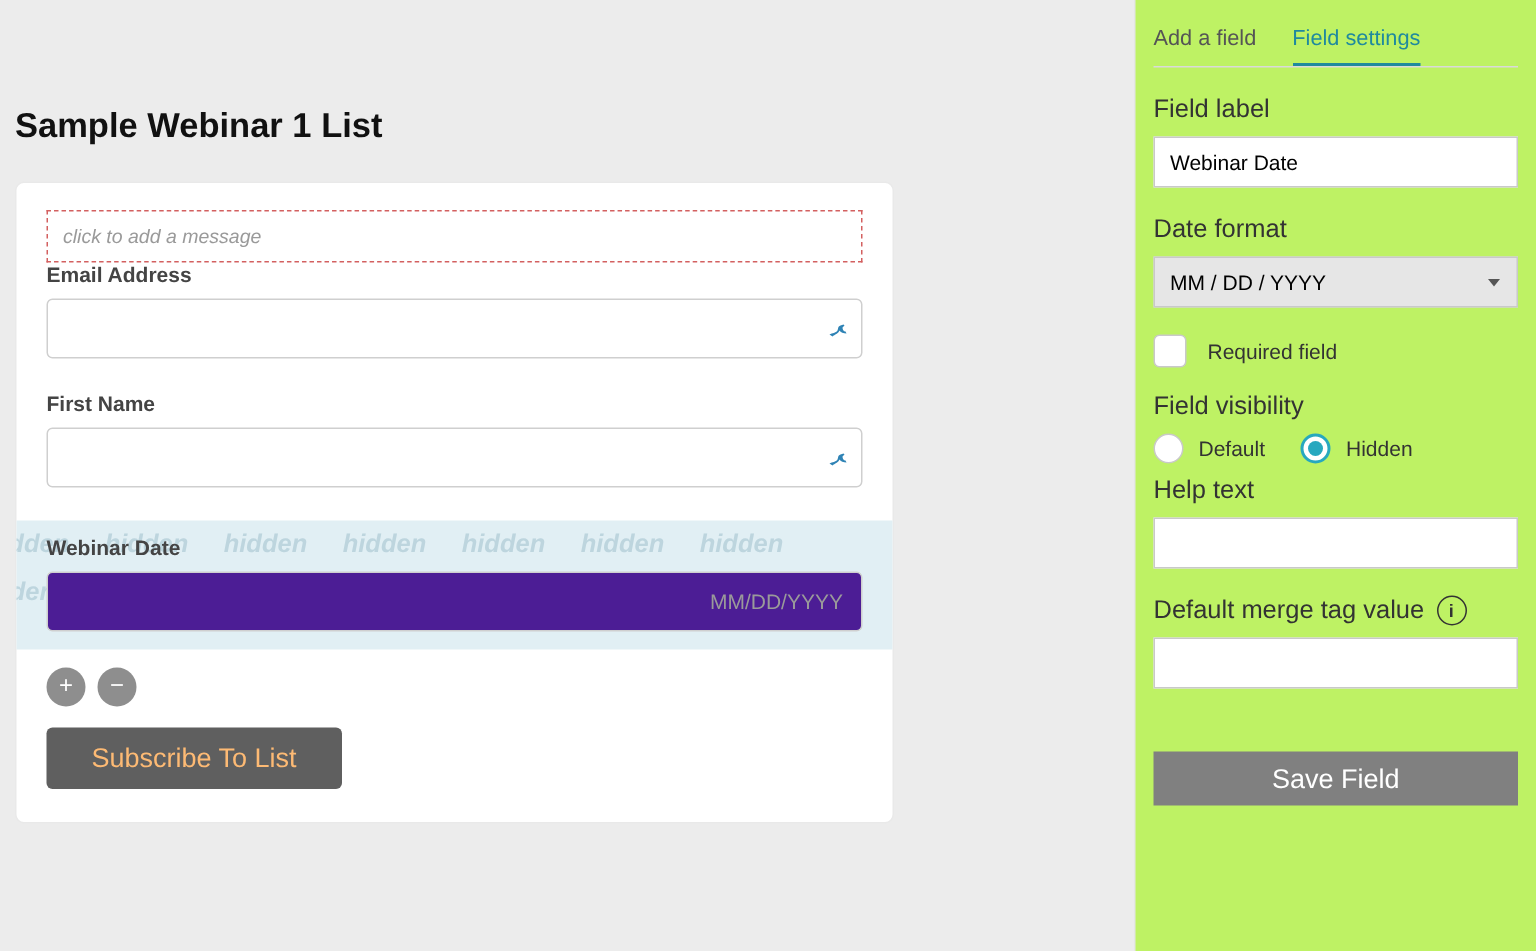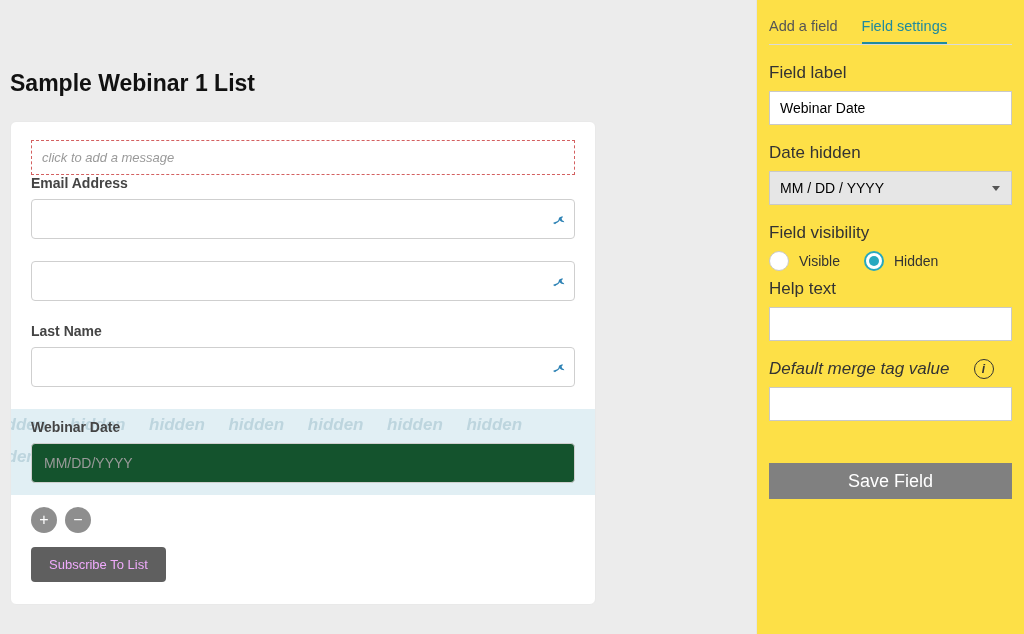--- a/index.html
+++ b/index.html
@@ -92,48 +92,49 @@
   .hidden-area .field-label,
   .hidden-area .tf-wrap { position: relative; z-index: 1;}
   .hidden-area .field-label { color:#444; }
   .hidden-tf {
     width: 100%;
     height: 40px;
     border: 1px solid #cfcfcf;
     border-radius: 4px;
     font-size: 14px;
     padding: 0 12px;
-    background: #14532d;
+    background: #4c1d95;
     color:#999;
+    text-align:right;
   }
   .hidden-tf::placeholder { color:#9a9a9a; }
   .controls-row {
     display: flex; align-items: center; gap: 8px;
     margin: 12px 0 14px 0;
   }
   .circle-btn {
     width: 26px; height: 26px; border-radius: 50%;
     background: #8e8e8e; color:#fff; border:none;
     display:flex;align-items:center;justify-content:center;
     font-size:16px; cursor:pointer;
   }
   .subscribe-btn {
     background: #5f5f5f;
-    color: #f0abfc;
+    color: #fdba74;
     border: none;
     border-radius: 4px;
-    padding: 10px 18px;
-    font-size: 13px;
+    padding: 10px 30px;
+    font-size: 18px;
     cursor: pointer;
   }
 
   
   .right-pane {
     width: 268px;
-    background: #fde047;
+    background: #bef264;
     height: 634px;
     padding: 14px 12px 0 12px;
     border-left: 1px solid #e5e5e5;
     font-size: 14px;
     color:#333;
   }
   .tabs {
     display: flex; gap: 24px;
     border-bottom: 1px solid #dadada;
     margin-bottom: 18px;
@@ -188,21 +189,21 @@
   .fake-radio {
     width:20px;height:20px;border:1px solid #c9c9c9;border-radius:50%;
     display:flex;align-items:center;justify-content:center;background:#fff;
   }
   .fake-radio.sel {
     border:2px solid #27a8bf;
   }
   .fake-radio.sel::after{
     content:"";width:10px;height:10px;border-radius:50%;background:#27a8bf;
   }
-  .help-row { display:flex; align-items:center; gap:24px; margin-bottom:8px;font-style:italic;}
+  .help-row { display:flex; align-items:center; gap:8px; margin-bottom:8px;}
   .info-icon {
     width:20px;height:20px;border:1.5px solid #333;border-radius:50%;
     display:flex;align-items:center;justify-content:center;
     font-size:12px;font-weight:700;font-family:sans-serif;
   }
   .save-btn {
     width:100%;
     height:36px;
     background:#808080;
     color:#fff;
@@ -231,42 +232,32 @@
         <span class="runner-icon">
           <svg viewBox="0 0 24 24" width="16" height="16">
               <path d="M3 18c3-2 6-1 8-4 1-2 0-4 3-5l3-1 1 1-2 2c0 2 1 4 3 4l1 2c-3 0-6-1-7-3-1 3-5 4-7 6z" fill="#2f83b5"></path>
             </svg>
         </span>
       </div>
     </div>
 
     
     <div class="field-block">
+      <label class="field-label">First Name</label>
       <div class="tf-wrap">
         <input class="tf" type="text" value="" style="">
         <span class="runner-icon">
           <svg viewBox="0 0 24 24" width="16" height="16">
               <path d="M3 18c3-2 6-1 8-4 1-2 0-4 3-5l3-1 1 1-2 2c0 2 1 4 3 4l1 2c-3 0-6-1-7-3-1 3-5 4-7 6z" fill="#2f83b5"></path>
             </svg>
         </span>
       </div>
     </div>
 
     
-    <div class="field-block">
-      <label class="field-label">Last Name</label>
-      <div class="tf-wrap">
-        <input class="tf" type="text" value="" style="">
-        <span class="runner-icon">
-          <svg viewBox="0 0 24 24" width="16" height="16">
-              <path d="M3 18c3-2 6-1 8-4 1-2 0-4 3-5l3-1 1 1-2 2c0 2 1 4 3 4l1 2c-3 0-6-1-7-3-1 3-5 4-7 6z" fill="#2f83b5"></path>
-            </svg>
-        </span>
-      </div>
-    </div>
 
     
     <div class="hidden-area">
       <div class="hidden-watermark">  hidden     hidden     hidden     hidden     hidden     hidden     hidden
 hidden     hidden     hidden     hidden     hidden     hidden     hidden   </div>
       <label class="field-label">Webinar Date</label>
       <div class="tf-wrap">
         <input class="hidden-tf" type="text" placeholder="MM/DD/YYYY" style="">
       </div>
     </div>
@@ -290,34 +281,38 @@
     <div class="tab active">Field settings</div>
   </div>
 
   <div class="rp-section">
     <span class="rp-label">Field label</span>
     <input class="rp-input" value="Webinar Date" style="">
   </div>
 
 
   <div class="rp-section">
-    <span class="rp-label">Date hidden</span>
+    <span class="rp-label">Date format</span>
     <div class="select-wrap">
       <select class="rp-select">
         <option>MM / DD / YYYY</option>
       </select>
     </div>
   </div>
 
+  <div class="cb-row">
+    <div class="fake-cb"></div>
+    <span>Required field</span>
+  </div>
 
   <span class="rp-label">Field visibility</span>
   <div class="radio-row">
     <div class="radio-item">
       <div class="fake-radio"></div>
-      <span>Visible</span>
+      <span>Default</span>
     </div>
     <div class="radio-item">
       <div class="fake-radio sel"></div>
       <span>Hidden</span>
     </div>
   </div>
 
   <div class="rp-section" style="margin-top:4px;">
     <span class="rp-label">Help text</span>
     <input class="rp-input" value="" style="">

